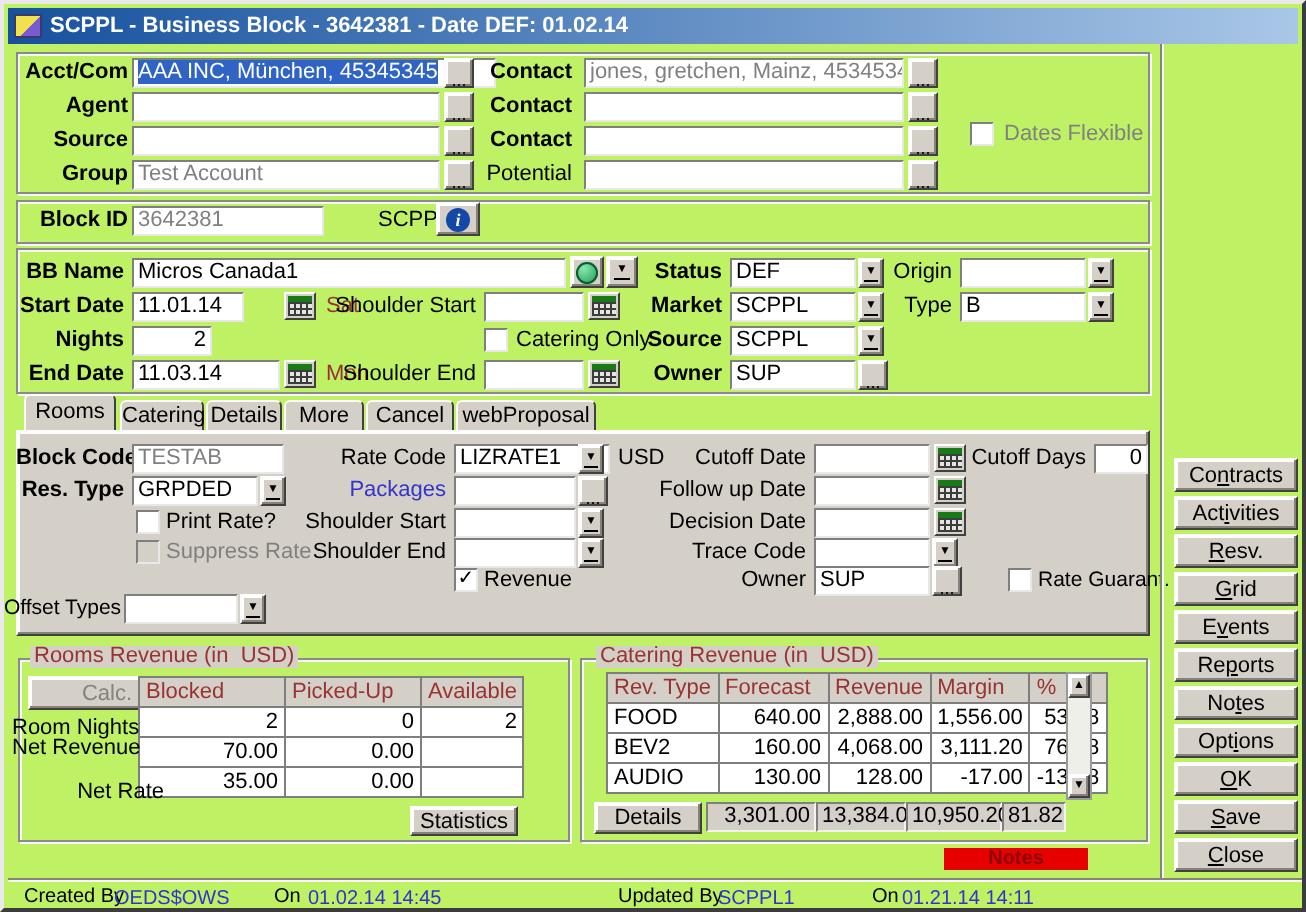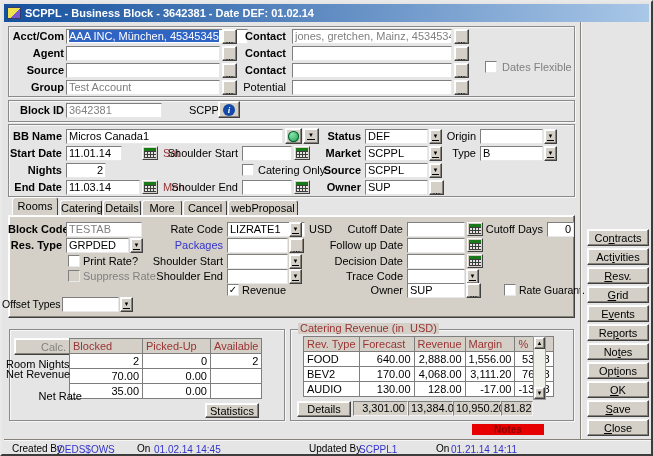--- a/index.html
+++ b/index.html
@@ -1,18 +1,18 @@
 <!DOCTYPE html>
 <html><head>
 <meta charset="utf-8">
 <style>
   *{margin:0;padding:0;box-sizing:border-box}
   html,body{width:653px;height:456px}
   body{font-family:"Liberation Sans",sans-serif;background:#808080}
-  #win{position:relative;width:653px;height:456px;background:#e5e5e5;border:2px solid;border-color:#e9e9e9 #3c3c3c #3c3c3c #e9e9e9;overflow:hidden}
+  #win{position:relative;width:653px;height:456px;background:#bef264;border:2px solid;border-color:#e9e9e9 #3c3c3c #3c3c3c #e9e9e9;overflow:hidden}
   .tb{position:absolute;left:2px;top:2px;right:2px;height:18px;background:linear-gradient(90deg,#16519e,#a9c7e7);display:flex;align-items:center;gap:4px;padding-left:3px}
   .tb .t{color:#fff;font-size:11px;font-weight:bold;white-space:nowrap}
   .appico{width:14px;height:12px;background:linear-gradient(135deg,#efe24e 55%,#7a5ad0 55%);border:1px solid #3a3a6a;flex:0 0 auto}
   .lbl{position:absolute;font-size:11px;line-height:15px;white-space:nowrap;text-align:right;color:#000}
   .lbl.l{text-align:left}
   .b{font-weight:bold}
   .gray{color:#808080}
   .maroon{color:#993333}
   .blue{color:#3333cc}
   .fs10{font-size:10.5px}
@@ -288,20 +288,21 @@
   <span class="cb" style="left:502px;top:282px"></span>
   <span class="lbl l fs10" style="left:517px;top:281px">Rate Guarant.</span>
 
   <span class="lbl fs10" style="left:0px;top:295px;width:56px">Offset Types</span>
   <div class="fld" style="left:60px;top:295px;width:57px"></div>
   <div class="btn dd abs" style="left:118px;top:295px">
       <span class="ddg">▼</span>
     </div>
 
   <div class="gb" style="left:7px;top:327px;width:276px;height:92px"></div>
+  <span class="gtitle" style="left:13px;top:321px">Rooms Revenue (in  USD)</span>
 
   <div class="btn abs disbtn" style="left:12px;top:336px;width:79px;height:17px">Calc.</div>
 
   <table class="grid" style="left:67px;top:336px">
     <tbody>
         <tr>
       <th class="thd" style="width:73px">Blocked</th>
       <th class="thd" style="width:68px">Picked-Up</th>
       <th class="thd" style="width:50px">Available</th>
     </tr>
@@ -342,21 +343,21 @@
     </tr>
     <tr>
       <td class="cl">FOOD</td>
       <td class="cw">640.00</td>
       <td class="cw">2,888.00</td>
       <td class="cw">1,556.00</td>
       <td class="cw">53.88</td>
     </tr>
     <tr>
       <td class="cl">BEV2</td>
-      <td class="cw">170.00</td>
+      <td class="cw">160.00</td>
       <td class="cw">4,068.00</td>
       <td class="cw">3,111.20</td>
       <td class="cw">76.48</td>
     </tr>
     <tr>
       <td class="cl">AUDIO</td>
       <td class="cw">130.00</td>
       <td class="cw">128.00</td>
       <td class="cw">-17.00</td>
       <td class="cw">-13.28</td>

